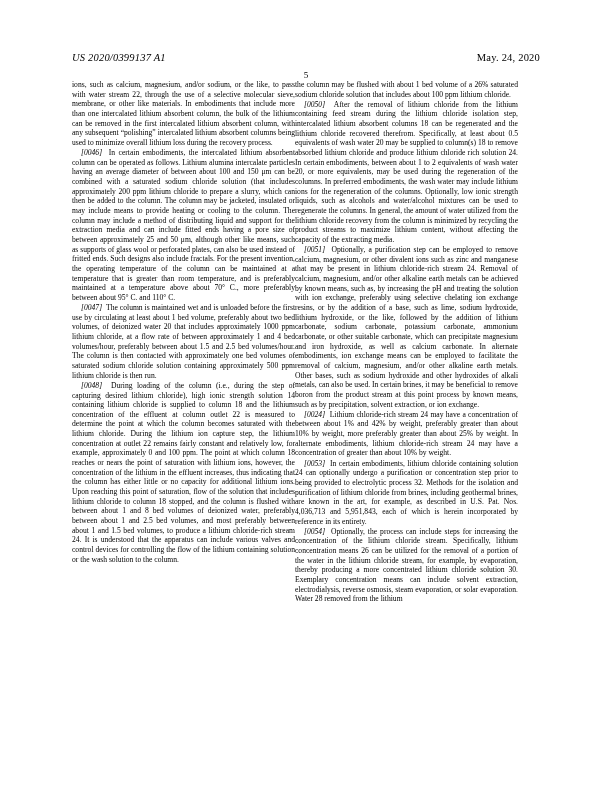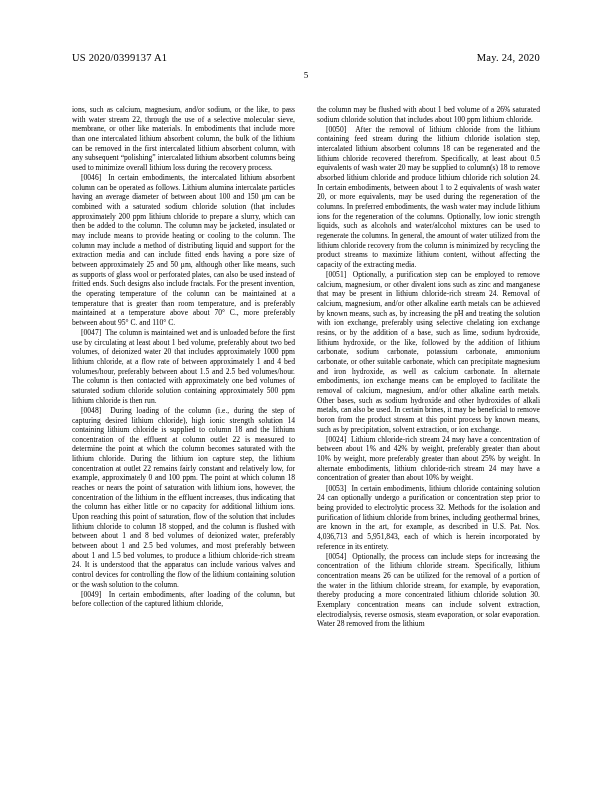--- a/index.html
+++ b/index.html
@@ -30,61 +30,62 @@
     right: 72px;
     height: 16px;
     font-size: 10.5px;
     letter-spacing: 0.2px;
   }
   .header .left {
     position: absolute;
     left: 0;
     top: 0;
     font-family: "Liberation Serif", serif;
+    font-style: italic;
   }
   .header .right {
     position: absolute;
     right: 0;
     top: 0;
     text-align: right;
     font-family: "Liberation Serif", serif;
   }
   .pagenum {
     position: absolute;
     top: 70px;
     left: 0;
     width: 612px;
     text-align: center;
     font-size: 9px;
   }
   .columns {
     position: absolute;
-    top: 105px;
+    top: 80px;
     left: 72px;
     width: 468px;
     height: 650px;
     display: flex;
-    gap: 22px;
   }
   .col {
     width: 223px;
     font-size: 7.6px;
     line-height: 1.272;
     text-align: justify;
     hyphens: auto;
   }
   .col p {
     margin: 0 0 0.5px 0;
     text-indent: 9px;
   }
   .col p.noindent {
     text-indent: 0;
   }
   .para-num {
     font-weight: normal;
+    font-style: italic;
   }
 </style>
 </head>
 <body>
 
 <div class="page">
 
   <div class="header">
     <span class="left">US 2020/0399137 A1</span>
     <span class="right">May. 24, 2020</span>
@@ -92,21 +93,20 @@
 
   <div class="pagenum">5</div>
 
   <div class="columns">
 
     <div class="col">
       <p class="noindent">ions, such as calcium, magnesium, and/or sodium, or the like, to pass with water stream 22, through the use of a selective molecular sieve, membrane, or other like materials. In embodiments that include more than one intercalated lithium absorbent column, the bulk of the lithium can be removed in the first intercalated lithium absorbent column, with any subsequent “polishing” intercalated lithium absorbent columns being used to minimize overall lithium loss during the recovery process.</p>
       <p><span class="para-num">[0046]</span>&nbsp;&nbsp;<span>In certain embodiments, the intercalated lithium absorbent column can be operated as follows. Lithium alumina intercalate particles having an average diameter of between about 100 and 150 μm can be combined with a saturated sodium chloride solution (that includes approximately 200 ppm lithium chloride to prepare a slurry, which can then be added to the column. The column may be jacketed, insulated or may include means to provide heating or cooling to the column. The column may include a method of distributing liquid and support for the extraction media and can include fitted ends having a pore size of between approximately 25 and 50 μm, although other like means, such as supports of glass wool or perforated plates, can also be used instead of fritted ends. Such designs also include fractals. For the present invention, the operating temperature of the column can be maintained at a temperature that is greater than room temperature, and is preferably maintained at a temperature above about 70° C., more preferably between about 95° C. and 110° C.</span></p>
       <p><span class="para-num">[0047]</span>&nbsp;&nbsp;<span>The column is maintained wet and is unloaded before the first use by circulating at least about 1 bed volume, preferably about two bed volumes, of deionized water 20 that includes approximately 1000 ppm lithium chloride, at a flow rate of between approximately 1 and 4 bed volumes/hour, preferably between about 1.5 and 2.5 bed volumes/hour. The column is then contacted with approximately one bed volumes of saturated sodium chloride solution containing approximately 500 ppm lithium chloride is then run.</span></p>
       <p><span class="para-num">[0048]</span>&nbsp;&nbsp;<span>During loading of the column (i.e., during the step of capturing desired lithium chloride), high ionic strength solution 14 containing lithium chloride is supplied to column 18 and the lithium concentration of the effluent at column outlet 22 is measured to determine the point at which the column becomes saturated with the lithium chloride. During the lithium ion capture step, the lithium concentration at outlet 22 remains fairly constant and relatively low, for example, approximately 0 and 100 ppm. The point at which column 18 reaches or nears the point of saturation with lithium ions, however, the concentration of the lithium in the effluent increases, thus indicating that the column has either little or no capacity for additional lithium ions. Upon reaching this point of saturation, flow of the solution that includes lithium chloride to column 18 stopped, and the column is flushed with between about 1 and 8 bed volumes of deionized water, preferably between about 1 and 2.5 bed volumes, and most preferably between about 1 and 1.5 bed volumes, to produce a lithium chloride-rich stream 24. It is understood that the apparatus can include various valves and control devices for controlling the flow of the lithium containing solution or the wash solution to the column.</span></p>
-      <p><span class="para-num">[0049]</span>&nbsp;&nbsp;<span>In certain embodiments, after loading of the column, but before collection of the captured lithium chloride,</span></p>
     </div>
 
     <div class="col">
       <p class="noindent">the column may be flushed with about 1 bed volume of a 26% saturated sodium chloride solution that includes about 100 ppm lithium chloride.</p>
       <p><span class="para-num">[0050]</span>&nbsp;&nbsp;<span>After the removal of lithium chloride from the lithium containing feed stream during the lithium chloride isolation step, intercalated lithium absorbent columns 18 can be regenerated and the lithium chloride recovered therefrom. Specifically, at least about 0.5 equivalents of wash water 20 may be supplied to column(s) 18 to remove absorbed lithium chloride and produce lithium chloride rich solution 24. In certain embodiments, between about 1 to 2 equivalents of wash water 20, or more equivalents, may be used during the regeneration of the columns. In preferred embodiments, the wash water may include lithium ions for the regeneration of the columns. Optionally, low ionic strength liquids, such as alcohols and water/alcohol mixtures can be used to regenerate the columns. In general, the amount of water utilized from the lithium chloride recovery from the column is minimized by recycling the product streams to maximize lithium content, without affecting the capacity of the extracting media.</span></p>
       <p><span class="para-num">[0051]</span>&nbsp;&nbsp;<span>Optionally, a purification step can be employed to remove calcium, magnesium, or other divalent ions such as zinc and manganese that may be present in lithium chloride-rich stream 24. Removal of calcium, magnesium, and/or other alkaline earth metals can be achieved by known means, such as, by increasing the pH and treating the solution with ion exchange, preferably using selective chelating ion exchange resins, or by the addition of a base, such as lime, sodium hydroxide, lithium hydroxide, or the like, followed by the addition of lithium carbonate, sodium carbonate, potassium carbonate, ammonium carbonate, or other suitable carbonate, which can precipitate magnesium and iron hydroxide, as well as calcium carbonate. In alternate embodiments, ion exchange means can be employed to facilitate the removal of calcium, magnesium, and/or other alkaline earth metals. Other bases, such as sodium hydroxide and other hydroxides of alkali metals, can also be used. In certain brines, it may be beneficial to remove boron from the product stream at this point process by known means, such as by precipitation, solvent extraction, or ion exchange.</span></p>
       <p><span class="para-num">[0024]</span>&nbsp;&nbsp;<span>Lithium chloride-rich stream 24 may have a concentration of between about 1% and 42% by weight, preferably greater than about 10% by weight, more preferably greater than about 25% by weight. In alternate embodiments, lithium chloride-rich stream 24 may have a concentration of greater than about 10% by weight.</span></p>
       <p><span class="para-num">[0053]</span>&nbsp;&nbsp;<span>In certain embodiments, lithium chloride containing solution 24 can optionally undergo a purification or concentration step prior to being provided to electrolytic process 32. Methods for the isolation and purification of lithium chloride from brines, including geothermal brines, are known in the art, for example, as described in U.S. Pat. Nos. 4,036,713 and 5,951,843, each of which is herein incorporated by reference in its entirety.</span></p>
       <p><span class="para-num">[0054]</span>&nbsp;&nbsp;<span>Optionally, the process can include steps for increasing the concentration of the lithium chloride stream. Specifically, lithium concentration means 26 can be utilized for the removal of a portion of the water in the lithium chloride stream, for example, by evaporation, thereby producing a more concentrated lithium chloride solution 30. Exemplary concentration means can include solvent extraction, electrodialysis, reverse osmosis, steam evaporation, or solar evaporation. Water 28 removed from the lithium</span></p>
     </div>

